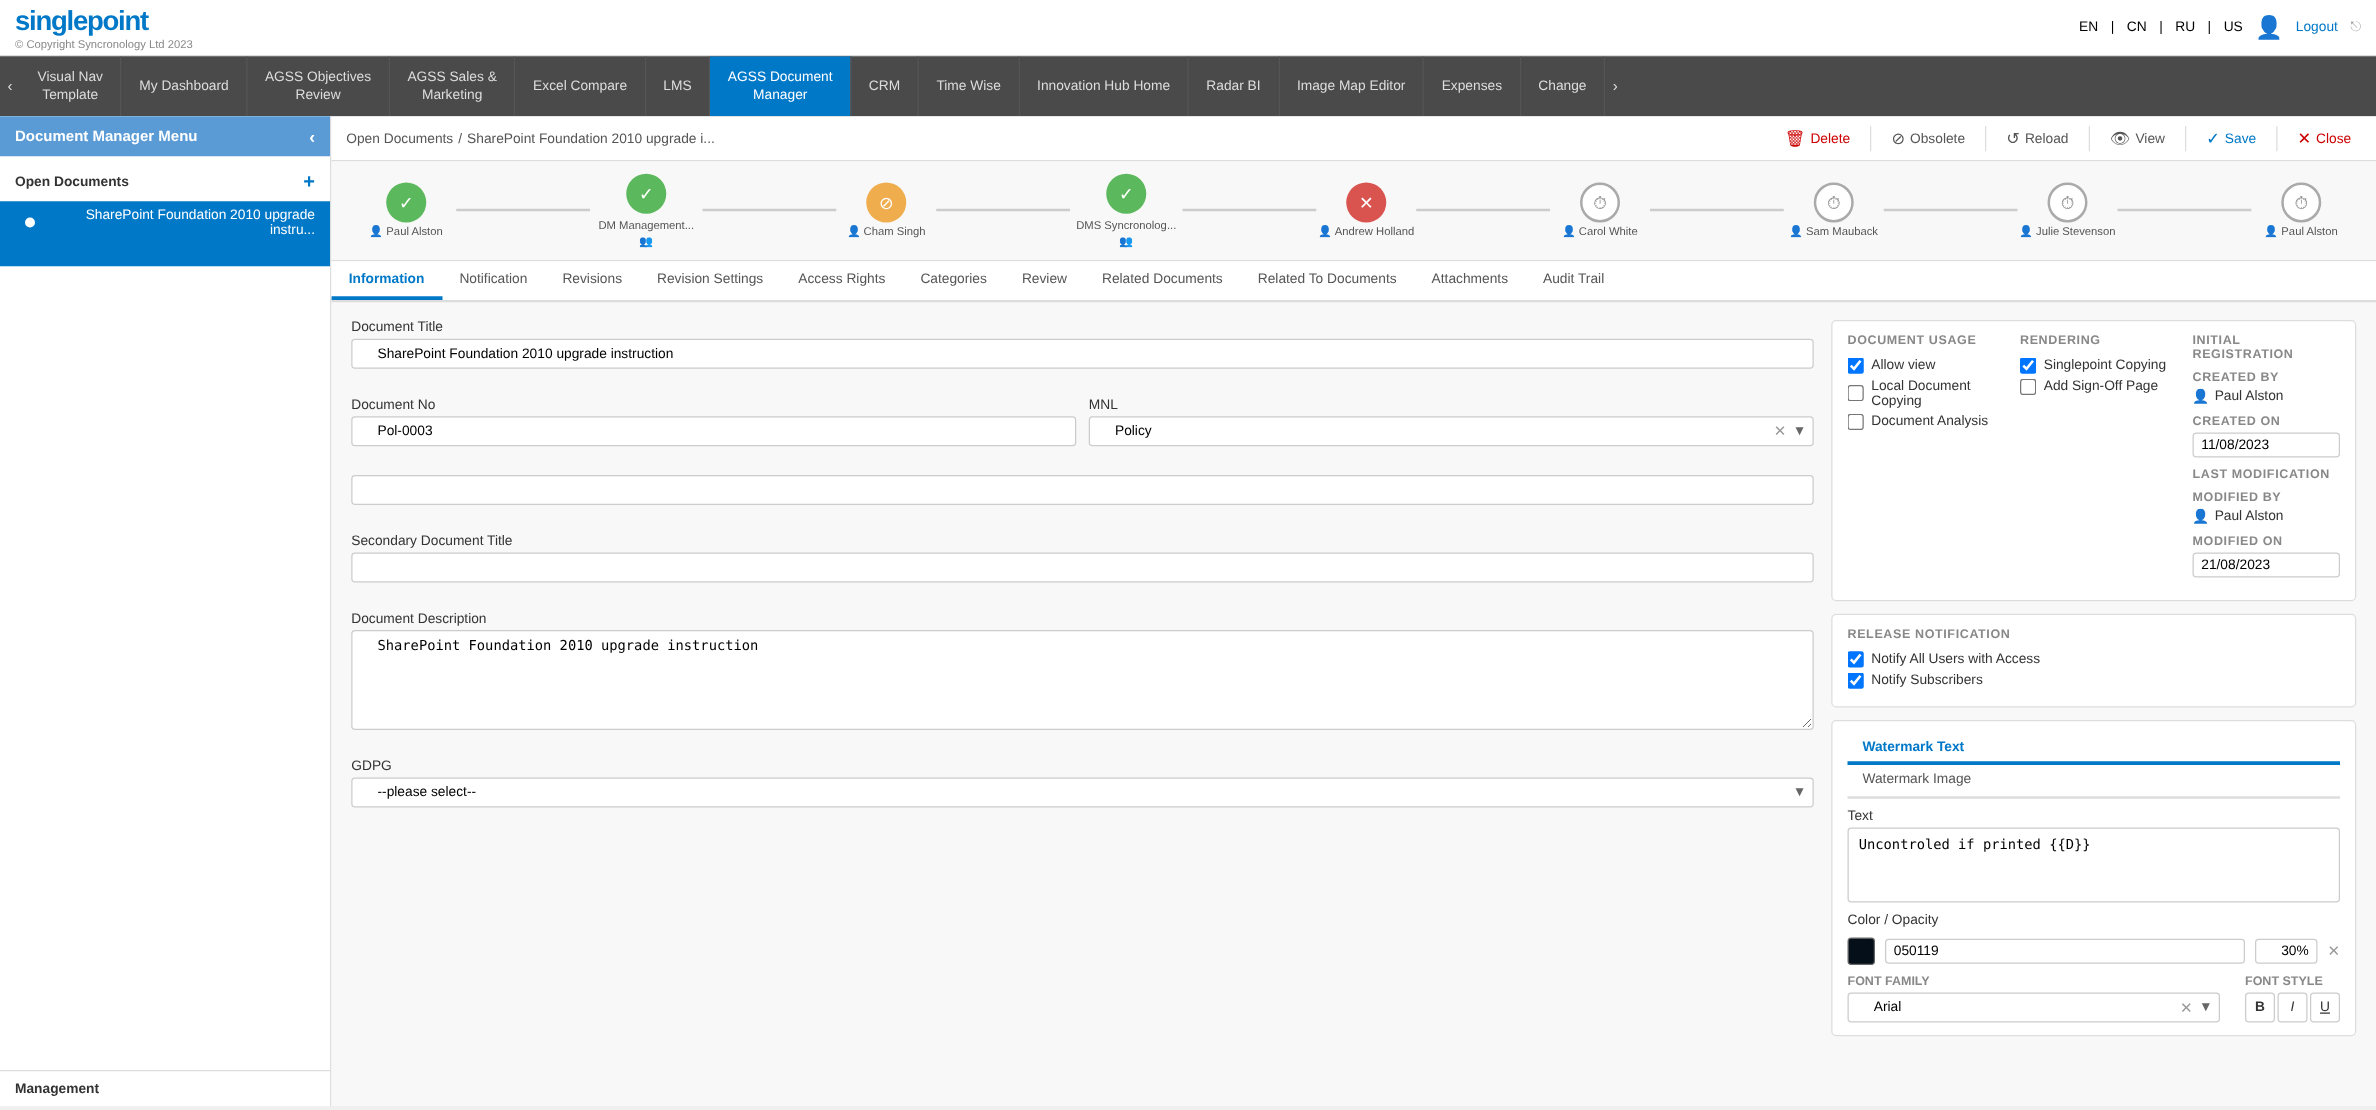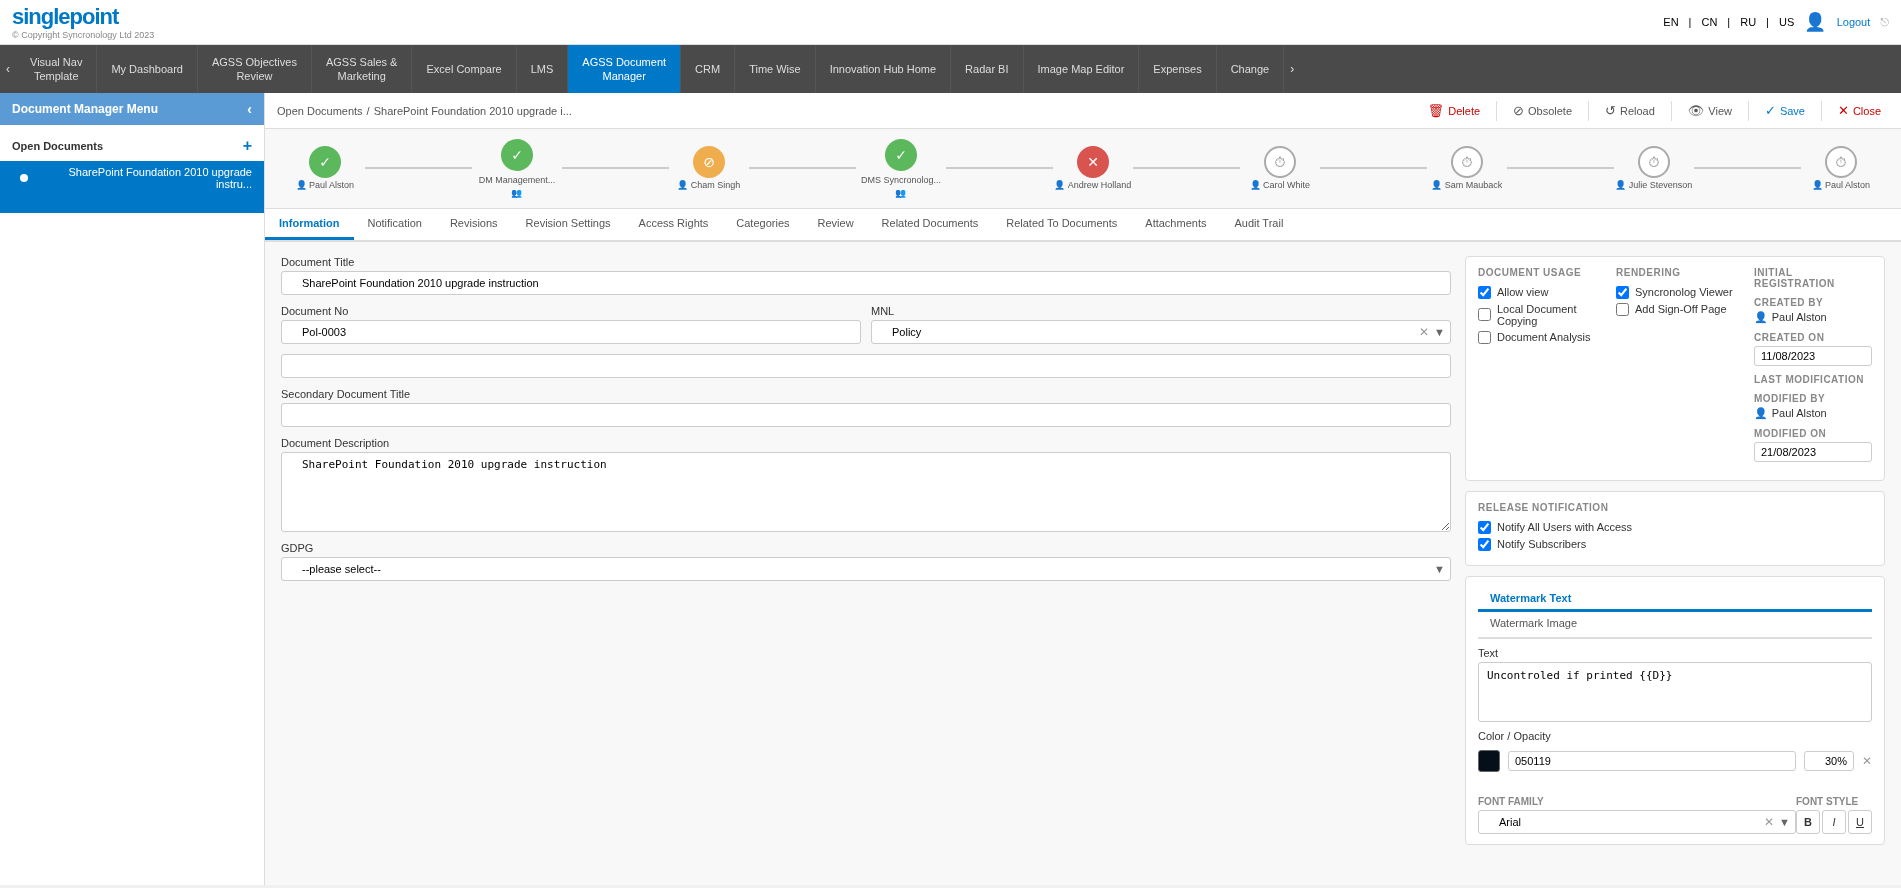--- a/index.html
+++ b/index.html
@@ -58,21 +58,21 @@
     .workflow-label { font-size: 9px; color: #555; text-align: center; margin-top: 4px; max-width: 90px; line-height: 1.2; }
     .workflow-user { font-size: 9px; color: #555; text-align: center; margin-top: 2px; max-width: 90px; display: flex; align-items: center; justify-content: center; gap: 2px; }
 
     
     .tabs { background: #fff; border-bottom: 2px solid #ddd; display: flex; overflow-x: auto; }
     .tab { padding: 8px 14px; font-size: 11px; cursor: pointer; color: #555; border-bottom: 3px solid transparent; white-space: nowrap; }
     .tab.active { color: #0078c8; border-bottom-color: #0078c8; font-weight: bold; }
 
     
     .form-area { flex: 1; overflow-y: auto; padding: 14px 16px; background: #f8f8f8; display: flex; gap: 14px; }
-    .form-left { flex: 1; display: flex; flex-direction: column; gap: 10px; }
+    .form-left { flex: 1; display: flex; flex-direction: column; gap: 23px; }
     .form-right { width: 420px; display: flex; flex-direction: column; gap: 10px; }
 
     .form-group { display: flex; flex-direction: column; gap: 3px; }
     .form-label { font-size: 11px; color: #333; font-weight: normal; }
     .form-input { border: 1px solid #ccc; border-radius: 3px; padding: 5px 20px; font-size: 11px; background: #fff; width: 100%; }
     .form-row { display: flex; gap: 10px; }
     .form-row .form-group { flex: 1; }
     .form-select-wrapper { position: relative; }
     .form-select-wrapper .form-input { padding-right: 28px; }
     .select-clear { position: absolute; right: 22px; top: 50%; transform: translateY(-50%); cursor: pointer; color: #999; font-size: 12px; }
@@ -95,21 +95,21 @@
     .wm-tab { padding: 5px 12px; font-size: 11px; cursor: pointer; color: #555; border-bottom: 3px solid transparent; }
     .wm-tab.active { color: #0078c8; border-bottom-color: #0078c8; font-weight: bold; }
 
     .wm-textarea { border: 1px solid #ccc; border-radius: 3px; padding: 6px 8px; font-size: 11px; width: 100%; min-height: 60px; background: #fff; resize: none; }
     .color-row { display: flex; align-items: center; gap: 8px; margin-top: 8px; }
     .color-swatch { width: 22px; height: 22px; background: #050f19; border-radius: 3px; border: 1px solid #666; }
     .color-input { border: 1px solid #ccc; border-radius: 3px; padding: 3px 6px; font-size: 11px; flex: 1; }
     .opacity-input { border: 1px solid #ccc; border-radius: 3px; padding: 3px 6px; font-size: 11px; width: 50px; text-align: right; }
     .opacity-clear { cursor: pointer; color: #999; font-size: 12px; }
 
-    .font-row { display: flex; gap: 0; align-items: center; margin-top: 24px; }
+    .font-row { display: flex; gap: 20px; align-items: center; margin-top: 8px; }
     .font-select-wrapper { flex: 1; position: relative; }
     .font-style-btns { display: flex; gap: 2px; }
     .font-style-btn { width: 24px; height: 24px; border: 1px solid #ccc; border-radius: 3px; background: #fff; cursor: pointer; font-size: 11px; display: flex; align-items: center; justify-content: center; color: #333; }
 
     
     .top-right { display: flex; align-items: center; gap: 10px; font-size: 11px; }
 
     .workflow-steps-container { display: flex; align-items: center; width: 100%; }
     .wf-step-wrapper { display: flex; align-items: center; }
     .wf-conn { flex: 1; height: 2px; background: #ccc; min-width: 20px; }
@@ -166,20 +166,23 @@
     </div>
     <div class="sidebar-section">
       <div class="sidebar-section-title">
         <span>Open Documents</span>
         <span style="font-size:16px; color:#0078c8; cursor:pointer;">+</span>
       </div>
       <div class="sidebar-item active">
         <span class="dot"></span>
         <span>SharePoint Foundation 2010 upgrade instru...</span>
       </div>
+    </div>
+    <div class="sidebar-bottom">
+      <div class="sidebar-mgmt">Management</div>
     </div>
   </div>
 
   <div class="content">
 
     <div class="toolbar">
       <div class="breadcrumb">
         <span>Open Documents</span>
         <span>/</span>
         <span>SharePoint Foundation 2010 upgrade i...</span>
@@ -395,21 +398,21 @@
               <div class="checkbox-row">
                 <input type="checkbox" style="">
                 <span>Document Analysis</span>
               </div>
             </div>
 
             <div style="flex:1;">
               <div class="panel-section-title">RENDERING</div>
               <div class="checkbox-row">
                 <input type="checkbox" checked="" style="">
-                <span>Syncronolog Viewer</span>
+                <span>Singlepoint Copying</span>
               </div>
               <div class="checkbox-row">
                 <input type="checkbox" style="">
                 <span>Add Sign-Off Page</span>
               </div>
             </div>
 
             <div style="flex:1;">
               <div class="panel-section-title">INITIAL REGISTRATION</div>
               <div class="reg-row">

